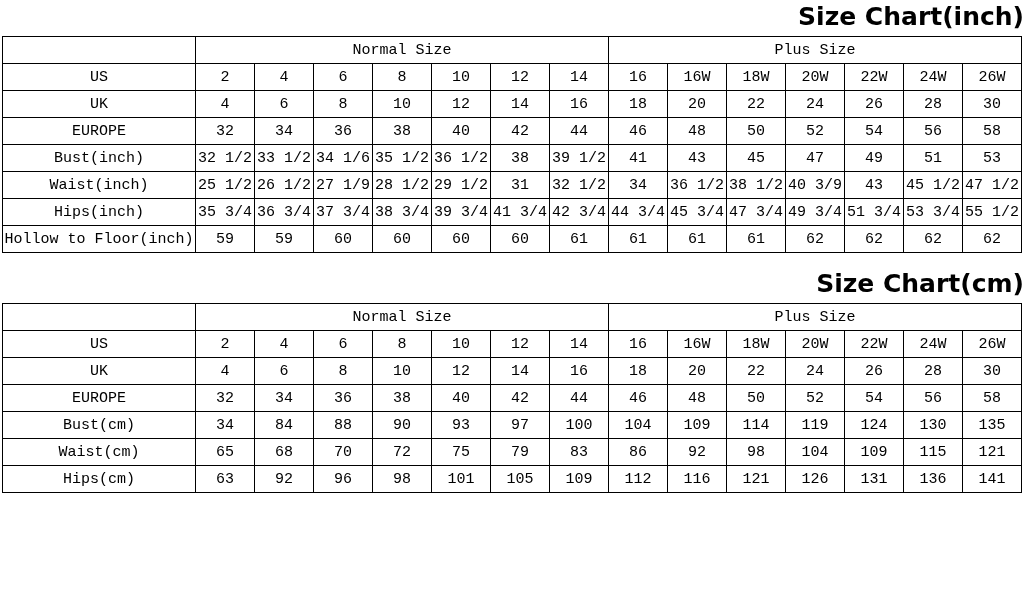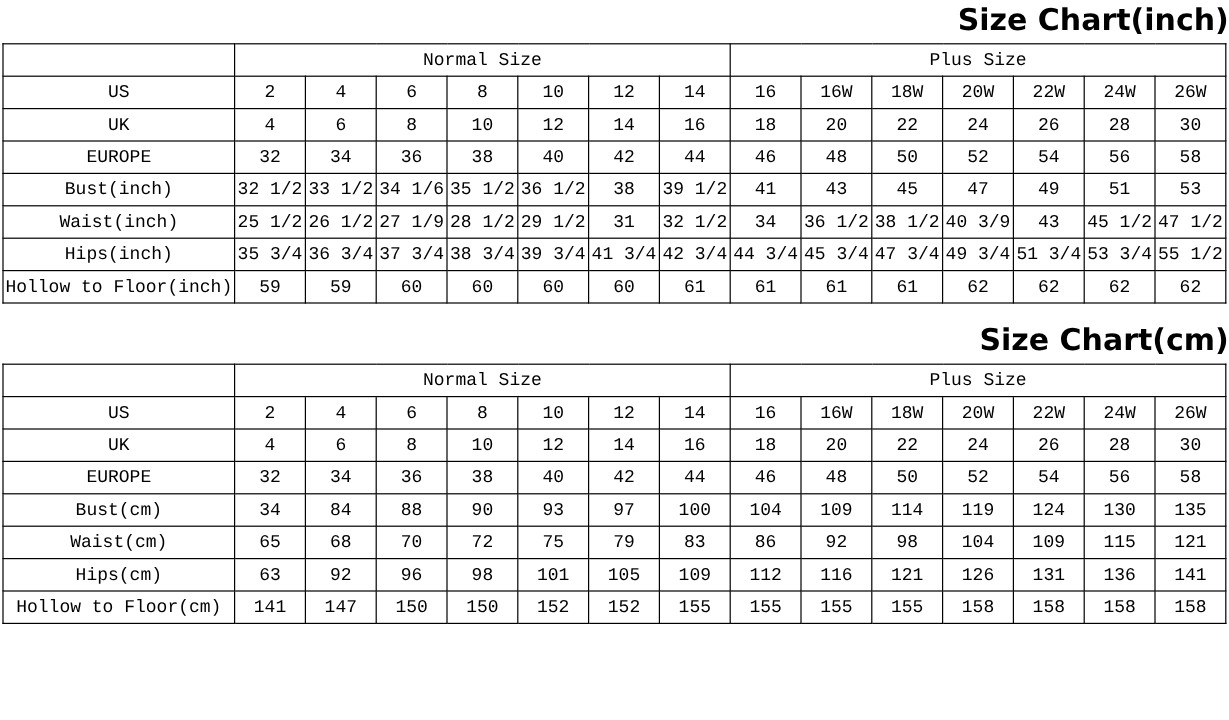--- a/index.html
+++ b/index.html
@@ -311,33 +311,16 @@
             <td class="cell">105</td>
             <td class="cell">109</td>
             <td class="cell-plus">112</td>
             <td class="cell-plus">116</td>
             <td class="cell-plus">121</td>
             <td class="cell-plus">126</td>
             <td class="cell-plus">131</td>
             <td class="cell-plus">136</td>
             <td class="cell-plus">141</td>
           </tr>
-          <tr>
-            <td class="rowhead">Hollow to Floor(cm)</td>
-            <td class="cell">141</td>
-            <td class="cell">147</td>
-            <td class="cell">150</td>
-            <td class="cell">150</td>
-            <td class="cell">152</td>
-            <td class="cell">152</td>
-            <td class="cell">155</td>
-            <td class="cell-plus">155</td>
-            <td class="cell-plus">155</td>
-            <td class="cell-plus">155</td>
-            <td class="cell-plus">158</td>
-            <td class="cell-plus">158</td>
-            <td class="cell-plus">158</td>
-            <td class="cell-plus">158</td>
-          </tr>
         </tbody>
       </table>
     </div>
   </div>
 
 </body></html>

